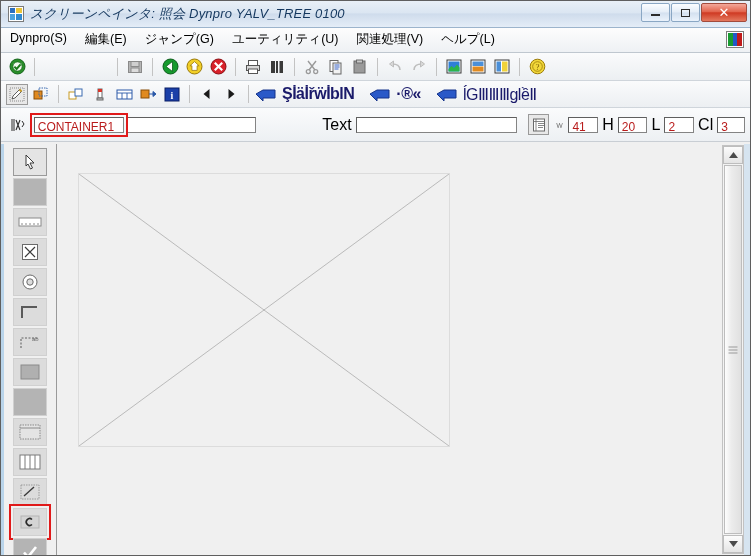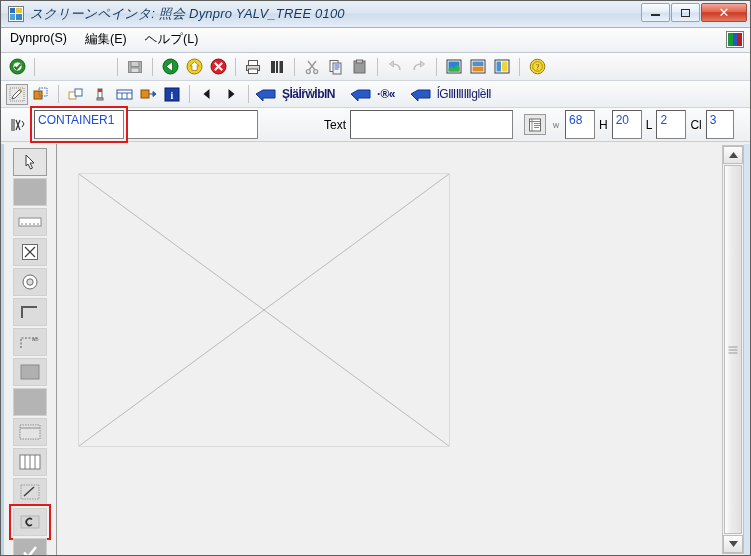--- a/index.html
+++ b/index.html
@@ -58,25 +58,25 @@
   .tb.frame{border:1px solid #9a9a9a;background:#e8e8e8;}
   .sep{width:1px;height:18px;background:#c3c3c3;margin:0 5px;}
   .gapsm{width:10px;}
   svg{display:block;}
 
   
   .fieldrow{height:34px;display:flex;align-items:center;padding:0 5px;
     background:linear-gradient(to bottom,#fafbfc,#edf0f3);
     border-bottom:1px solid #c9ced4;box-sizing:border-box;}
   .inp{border:1px solid #848484;border-top-color:#5f5f5f;border-left-color:#5f5f5f;
-    background:#fff;height:29px;line-height:18px;font-size:12px;padding:0 3px;
-    box-sizing:border-box;color:#1d4ed8;white-space:nowrap;overflow:hidden;
+    background:#fff;height:16px;line-height:18px;font-size:12px;padding:0 3px;
+    box-sizing:border-box;color:#b91c1c;white-space:nowrap;overflow:hidden;
     font-family:"Liberation Sans",sans-serif;}
   .redbox{border:2px solid #e01a1a;padding:2px;display:inline-flex;box-sizing:border-box;}
-  .lbl{font-size:12px;color:#000;padding:0 4px;white-space:nowrap;}
+  .lbl{font-size:16px;color:#000;padding:0 4px;white-space:nowrap;}
 
   
   .body{position:absolute;left:0;right:0;top:143px;bottom:0;}
   .palette{position:absolute;left:0;top:0;bottom:0;width:55px;
     background:#f0f0f0;border-right:1px solid #9a9a9a;}
   .ptool{position:absolute;left:12px;width:34px;height:28px;box-sizing:border-box;
     background:#dcdcdc;border:1px solid #d0d0d0;display:flex;align-items:center;justify-content:center;}
   .ptool.sel{background:#e4e4e4;border:1px solid #9a9a9a;}
   .ptool.redsel{outline:2px solid #e01a1a;outline-offset:2px;}
   .canvaswrap{position:absolute;left:56px;right:0;top:0;bottom:0;background:#f0f0f0;}
@@ -122,20 +122,23 @@
       </div>
       <div class="wbtn close">
         <span class="gl">✕</span>
       </div>
     </div>
   </div>
 
   <div class="menubar">
     <div class="mi">Dynpro(S)</div>
     <div class="mi">編集(E)</div>
+    <div class="mi">ジャンプ(G)</div>
+    <div class="mi">ユーティリティ(U)</div>
+    <div class="mi">関連処理(V)</div>
     <div class="mi">ヘルプ(L)</div>
     <div class="menu-right">
       <span class="mr1"></span>
         <span class="mr2"></span>
         <span class="mr3"></span>
     </div>
   </div>
 
   <div class="tbar">
     <div class="tb">
@@ -350,21 +353,21 @@
     <div class="lbl" style="margin-left:62px">Text</div>
     <div class="inp" style="width:163px"></div>
     <div class="gapsm"></div>
     <div class="tb frame">
       <svg width="14" height="14" viewBox="0 0 14 14">
         <rect x="1.5" y="1" width="11" height="12" fill="#fff" stroke="#6a6a6a"></rect>
         <path d="M1.5 3.5h11M4 1v12M6 5.5h6M6 7.5h6M6 9.5h5" stroke="#6a6a6a" stroke-width=".8"></path>
       </svg>
     </div>
     <div class="lbl" style="color:#7a7a7a;font-size:10px">ｗ</div>
-    <div class="inp" style="width:30px">68</div>
+    <div class="inp" style="width:30px">41</div>
     <div class="lbl">H</div>
     <div class="inp" style="width:30px">20</div>
     <div class="lbl">L</div>
     <div class="inp" style="width:30px">2</div>
     <div class="lbl">Cl</div>
     <div class="inp" style="width:28px">3</div>
   </div>
 
   <div class="body">
 

